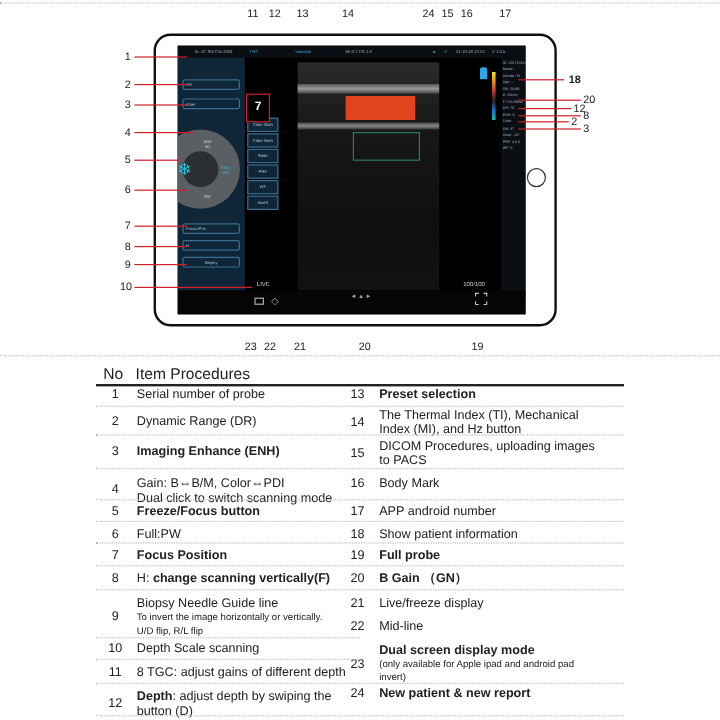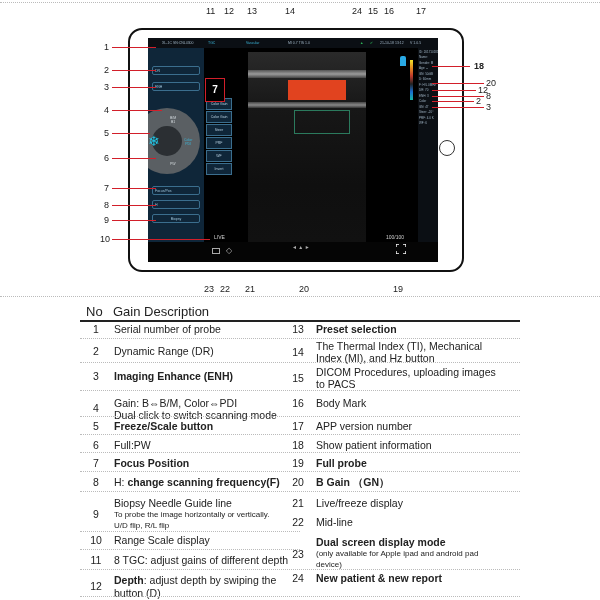--- a/index.html
+++ b/index.html
@@ -177,21 +177,21 @@
 
 <div class="num" style="left:204px;top:284px;">23</div>
 <div class="num" style="left:220px;top:284px;">22</div>
 <div class="num" style="left:245px;top:284px;">21</div>
 <div class="num" style="left:299px;top:284px;">20</div>
 <div class="num" style="left:393px;top:284px;">19</div>
 
 <div class="dotline" style="top:296px;"></div>
 
 <div class="hdr" style="left:86px;">No</div>
-<div class="hdr" style="left:113px;">Gain Description</div>
+<div class="hdr" style="left:113px;">Item Procedures</div>
 <div class="rule-thick" style="top:320px;height:2px;"></div>
 
 <div class="row" style="left:86px;top:323px;width:204px;">
     <span class="n">1</span>
     <span class="d">Serial number of probe</span>
   </div>
 <div class="row" style="left:86px;top:345px;width:204px;">
     <span class="n">2</span>
     <span class="d">Dynamic Range   (DR)</span>
   </div>
@@ -199,43 +199,43 @@
     <span class="n" style="font-weight:normal">3</span>
     <span class="d">Imaging Enhance   (ENH)</span>
   </div>
 <div class="row" style="left:86px;top:397px;width:204px;">
     <span class="n" style="top:5px">4</span>
     <span class="d">Gain: B⇔B/M, Color⇔PDI</span>
     <span class="d" style="top:12px">Dual click to switch scanning mode</span>
   </div>
 <div class="row b" style="left:86px;top:420px;width:204px;">
     <span class="n" style="font-weight:normal">5</span>
-    <span class="d">Freeze/Scale button</span>
+    <span class="d">Freeze/Focus button</span>
   </div>
 <div class="row" style="left:86px;top:439px;width:204px;">
     <span class="n">6</span>
     <span class="d">Full:PW</span>
   </div>
 <div class="row b" style="left:86px;top:457px;width:204px;">
     <span class="n" style="font-weight:normal">7</span>
     <span class="d">Focus Position</span>
   </div>
 <div class="row" style="left:86px;top:476px;width:204px;">
     <span class="n">8</span>
-    <span class="d"><span>H: </span><b>change scanning frequency(F)</b></span>
+    <span class="d"><span>H: </span><b>change scanning vertically(F)</b></span>
   </div>
 <div class="row" style="left:86px;top:497px;width:204px;">
     <span class="n" style="top:11px">9</span>
     <span class="d">Biopsy Needle Guide line</span>
-    <span class="d small" style="top:13px">To probe the image horizontally or vertically.</span>
+    <span class="d small" style="top:13px">To invert the image horizontally or vertically.</span>
     <span class="d small" style="top:24px">U/D flip, R/L flip</span>
   </div>
 <div class="row" style="left:86px;top:534px;width:204px;">
     <span class="n">10</span>
-    <span class="d">Range Scale display</span>
+    <span class="d">Depth Scale scanning</span>
   </div>
 <div class="row" style="left:86px;top:554px;width:204px;">
     <span class="n">11</span>
     <span class="d">8 TGC: adjust gains of different depth</span>
   </div>
 <div class="row" style="left:86px;top:574px;width:204px;">
     <span class="n" style="top:6px">12</span>
     <span class="d"><b>Depth</b><span>: adjust depth by swiping the</span></span>
     <span class="d" style="top:13px">button   (D)</span>
   </div>
@@ -253,21 +253,21 @@
     <span class="n" style="top:6px">15</span>
     <span class="d">DICOM Procedures, uploading images</span>
     <span class="d" style="top:12px">to PACS</span>
   </div>
 <div class="row" style="left:288px;top:397px;width:220px;">
     <span class="n">16</span>
     <span class="d">Body Mark</span>
   </div>
 <div class="row" style="left:288px;top:420px;width:220px;">
     <span class="n">17</span>
-    <span class="d">APP version number</span>
+    <span class="d">APP android number</span>
   </div>
 <div class="row" style="left:288px;top:439px;width:220px;">
     <span class="n">18</span>
     <span class="d">Show patient information</span>
   </div>
 <div class="row b" style="left:288px;top:457px;width:220px;">
     <span class="n" style="font-weight:normal">19</span>
     <span class="d">Full probe</span>
   </div>
 <div class="row b" style="left:288px;top:476px;width:220px;">
@@ -279,21 +279,21 @@
     <span class="d">Live/freeze display</span>
   </div>
 <div class="row" style="left:288px;top:516px;width:220px;">
     <span class="n">22</span>
     <span class="d">Mid-line</span>
   </div>
 <div class="row" style="left:288px;top:536px;width:220px;">
     <span class="n" style="top:12px">23</span>
     <span class="d b">Dual screen display mode</span>
     <span class="d small" style="top:13px">(only available for Apple ipad and android pad</span>
-    <span class="d small" style="top:24px">device)</span>
+    <span class="d small" style="top:24px">invert)</span>
   </div>
 <div class="row b" style="left:288px;top:572px;width:220px;">
     <span class="n" style="font-weight:normal">24</span>
     <span class="d">New patient &amp; new report</span>
   </div>
 
 <div class="dotline" style="top:338px;left:80px;right:80px;"></div>
 <div class="dotline" style="top:362px;left:80px;right:80px;"></div>
 <div class="dotline" style="top:390px;left:80px;right:80px;"></div>
 <div class="dotline" style="top:416px;left:80px;right:80px;"></div>

